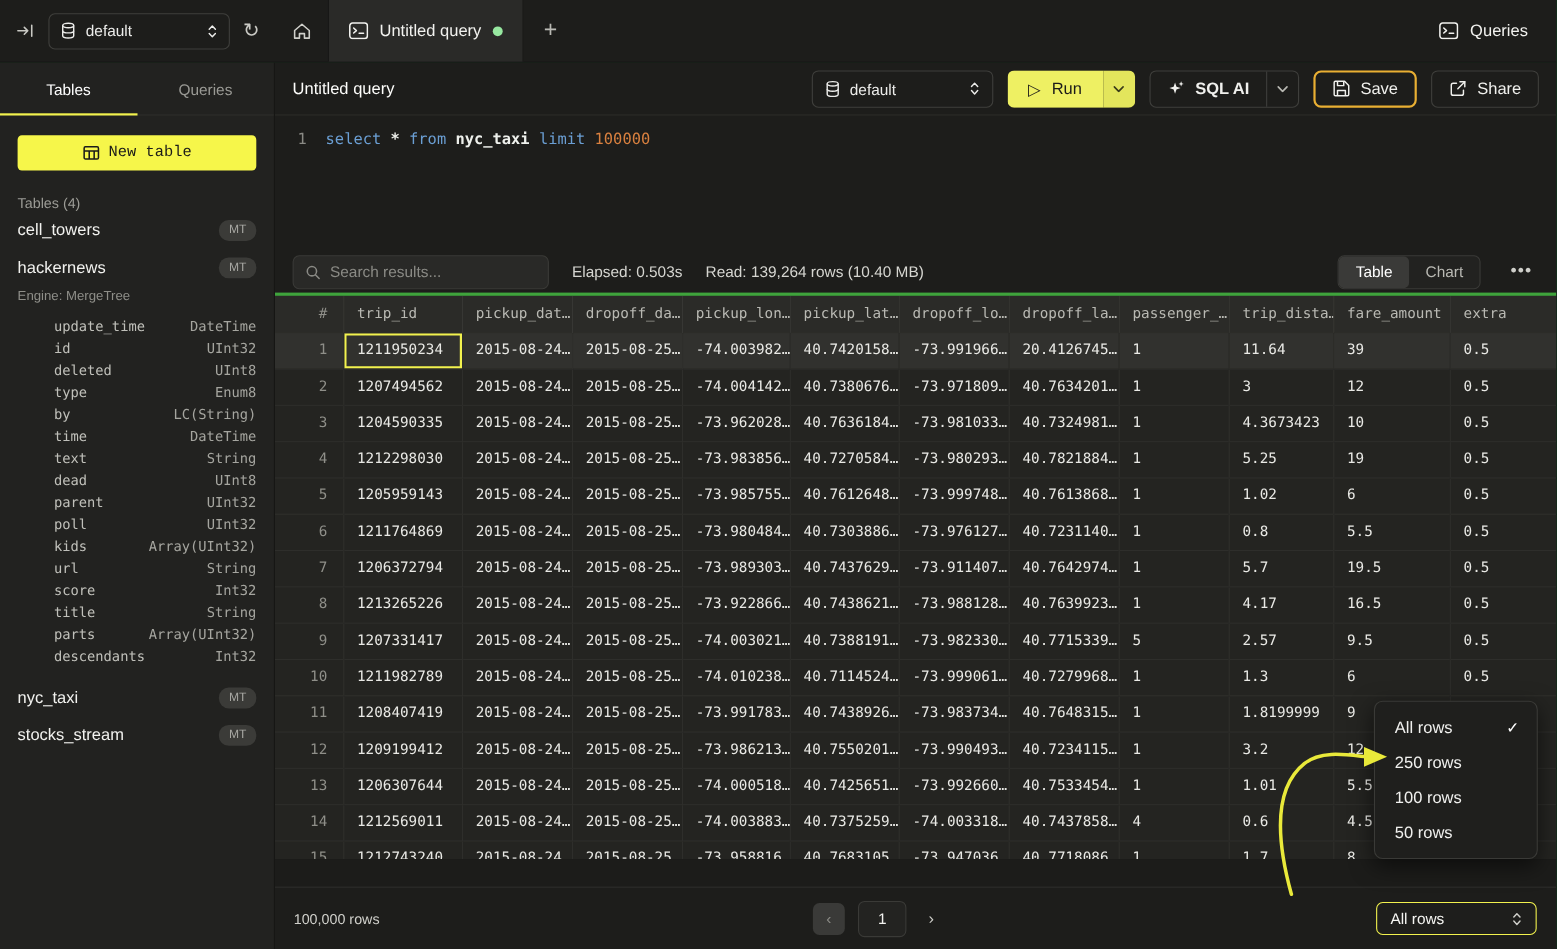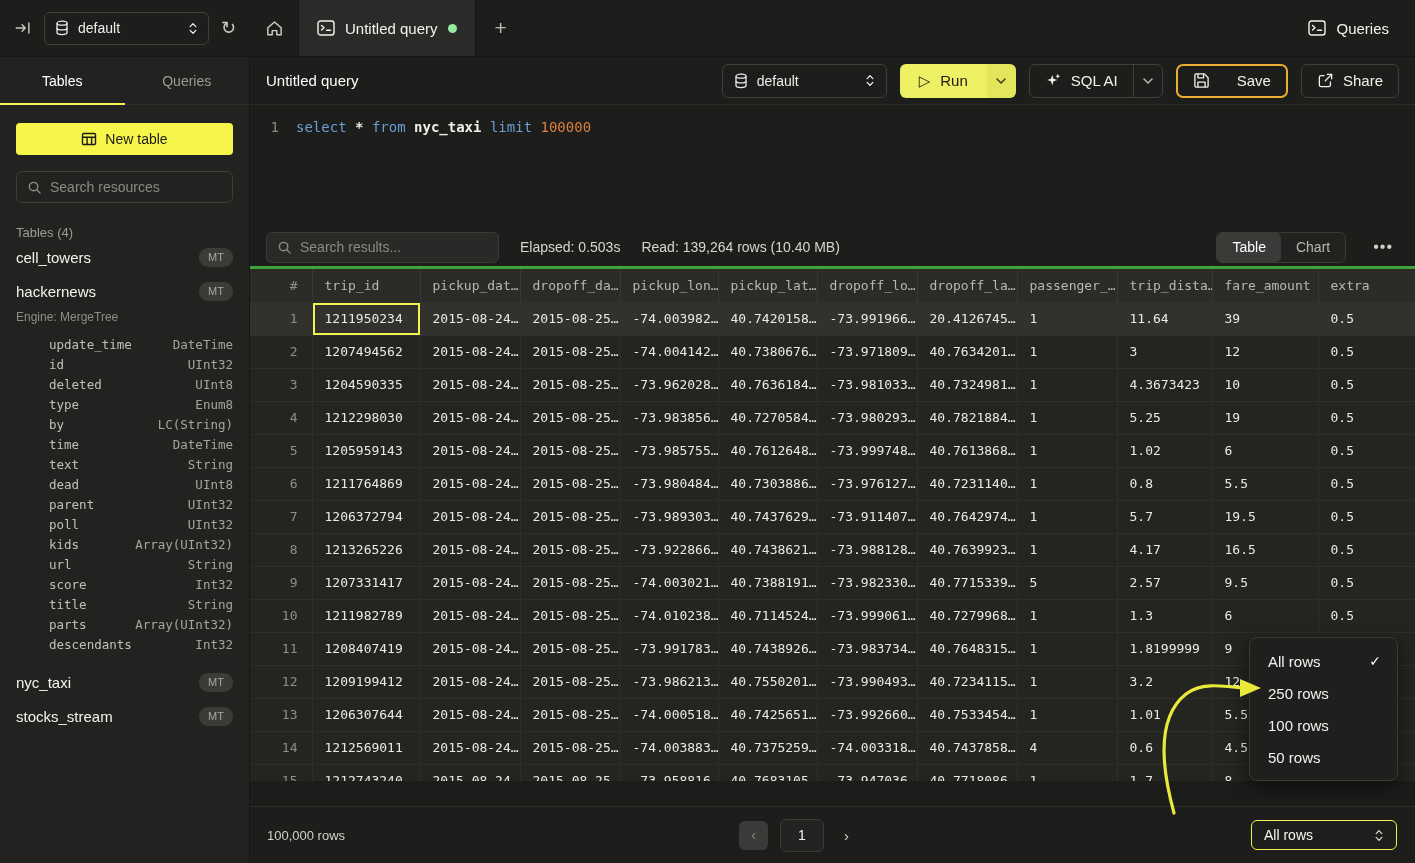--- a/index.html
+++ b/index.html
@@ -28,21 +28,21 @@
   
   .body { display:flex; height:806px; }
 
   
   .sidebar { width:250px; flex:none; background:#222220; border-right:1px solid #161614; display:flex; flex-direction:column; overflow:hidden; }
   .sidebar-tabs { height:48px; flex:none; display:flex; border-bottom:1px solid #2e2e2b; }
   .side-tab { flex:1; display:flex; align-items:center; justify-content:center; font-size:14px; color:#9a9a95; cursor:pointer; position:relative; }
   .side-tab.active { color:#ffffff; font-weight:400; }
   .side-tab.active::after { content:""; position:absolute; left:0; right:0; bottom:-1px; height:2px; background:#f2f24e; }
   .sidebar-scroll { padding:18px 16px 0 16px; overflow:hidden; }
-  .new-table-btn { width:100%; height:32px; background:#f6f64a; color:#1b1b19; border:none; border-radius:4px; font-size:14px; font-weight:500; display:flex; align-items:center; justify-content:center; gap:8px; cursor:pointer; font-family:Liberation Sans, sans-serif; }
+  .new-table-btn { width:100%; height:32px; background:#f6f64a; color:#1b1b19; border:none; border-radius:4px; font-size:14px; font-weight:500; display:flex; align-items:center; justify-content:center; gap:8px; cursor:pointer; font-family:Liberation Mono, monospace; }
   .search-box { margin-top:16px; height:32px; border:1px solid #3d3d3a; border-radius:6px; display:flex; align-items:center; gap:8px; padding:0 10px; color:#87878200; }
   .search-box input { background:transparent; border:none; outline:none; color:#dcdcd7; font-size:14px; width:100%; font-family:inherit; }
   .search-box input::placeholder { color:#87878 2; color:#8a8a85; }
   .search-box .icon { color:#8a8a85; }
   .section-label { margin-top:22px; font-size:13px; color:#9c9c96; }
   .tbl-row { height:33px; display:flex; align-items:center; justify-content:space-between; cursor:pointer; margin-top:1px; }
   .tbl-name { font-size:15px; font-weight:500; color:#f2f2ef; }
   .mt-badge { background:#3b3b38; color:#a8a8a3; font-size:11px; line-height:1; padding:4px 9px; border-radius:9px; }
   .engine-line { font-size:12px; color:#8e8e88; margin:2px 0 10px 0; }
   .col-row { height:20px; display:flex; align-items:center; justify-content:space-between; font-family:"DejaVu Sans Mono", monospace; font-size:12.5px; cursor:default; }
@@ -54,23 +54,23 @@
   .main { flex:1; display:flex; flex-direction:column; background:#1d1d1b; position:relative; min-width:0; }
   .main-header { height:48px; flex:none; display:flex; align-items:center; padding:0 16px; border-bottom:1px solid #2c2c29; }
   .main-title { font-size:15px; color:#fdfdfb; }
   .toolbar { margin-left:auto; display:flex; align-items:center; gap:13px; }
   .tb-db-select { width:165px; height:34px; border:1px solid #3f3f3c; border-radius:6px; display:flex; align-items:center; gap:9px; padding:0 11px; color:#ececea; cursor:pointer; background:transparent; font-size:14px; }
   .tb-db-select .lbl { flex:1; }
   .run-btn { height:34px; display:flex; border-radius:6px; overflow:hidden; cursor:pointer; }
   .run-main { background:#eef063; color:#1b1b19; display:flex; align-items:center; gap:10px; padding:0 19px; font-size:15px; font-weight:500; }
   .run-caret { width:29px; background:#e3e55c; color:#3a3a1a; display:flex; align-items:center; justify-content:center; }
   .ghost-btn { height:34px; border:1px solid #3f3f3c; border-radius:6px; display:flex; align-items:center; background:transparent; color:#f0f0ed; cursor:pointer; font-size:15px; }
-  .sqlai-main { display:flex; align-items:center; gap:9px; padding:0 15px; }
+  .sqlai-main { display:flex; align-items:center; gap:9px; padding:0 15px;font-weight:bold; }
   .sqlai-caret { width:29px; align-self:stretch; display:flex; align-items:center; justify-content:center; border-left:1px solid #3f3f3c; color:#b9b9b3; }
-  .save-btn { height:34px; border:2px solid #e9af33; border-radius:7px; display:flex; align-items:center; gap:27px; padding:0 15px; background:transparent; color:#f0f0ed; cursor:pointer; font-size:15px; }
+  .save-btn { height:34px; border:2px solid #e9af33; border-radius:7px; display:flex; align-items:center; gap:9px; padding:0 15px; background:transparent; color:#f0f0ed; cursor:pointer; font-size:15px; }
   .share-btn { gap:9px; padding:0 15px; }
 
   
   .editor { height:123px; flex:none; display:flex; padding-top:14px; font-family:"DejaVu Sans Mono", monospace; font-size:14px; }
   .gutter { width:46px; flex:none; text-align:right; padding-right:17px; color:#8a8a85; }
   .code-line { white-space:pre; }
   .tok-keyword { color:#6b9fd4; }
   .tok-ident { color:#eef0ec; font-weight:bold; }
   .tok-number { color:#d9803f; }
 
@@ -176,27 +176,20 @@
         <div class="side-tab">Queries</div>
       </div>
       <div class="sidebar-scroll">
         <button class="new-table-btn">
           <svg class="icon" width="16" height="16" viewBox="0 0 16 16" fill="none" stroke="currentColor" stroke-width="1.4">
               <rect x="1.5" y="2.5" width="13" height="11" rx="1.2"></rect>
               <path d="M1.5 6.2h13M6.1 6.2v7.3M10.6 6.2v7.3"></path>
             </svg>
           <span>New table</span>
         </button>
-        <div class="search-box">
-          <svg class="icon" width="15" height="15" viewBox="0 0 16 16" fill="none" stroke="currentColor" stroke-width="1.5" stroke-linecap="round">
-              <circle cx="7" cy="7" r="4.5"></circle>
-              <path d="M10.6 10.6 14 14"></path>
-            </svg>
-          <input placeholder="Search resources" style="">
-        </div>
         <div class="section-label">Tables (4)</div>
         <div>
             <div class="tbl-row">
               <span class="tbl-name">cell_towers</span>
               <span class="mt-badge">MT</span>
             </div>
             <div class="tbl-row">
               <span class="tbl-name">hackernews</span>
               <span class="mt-badge">MT</span>
             </div>

